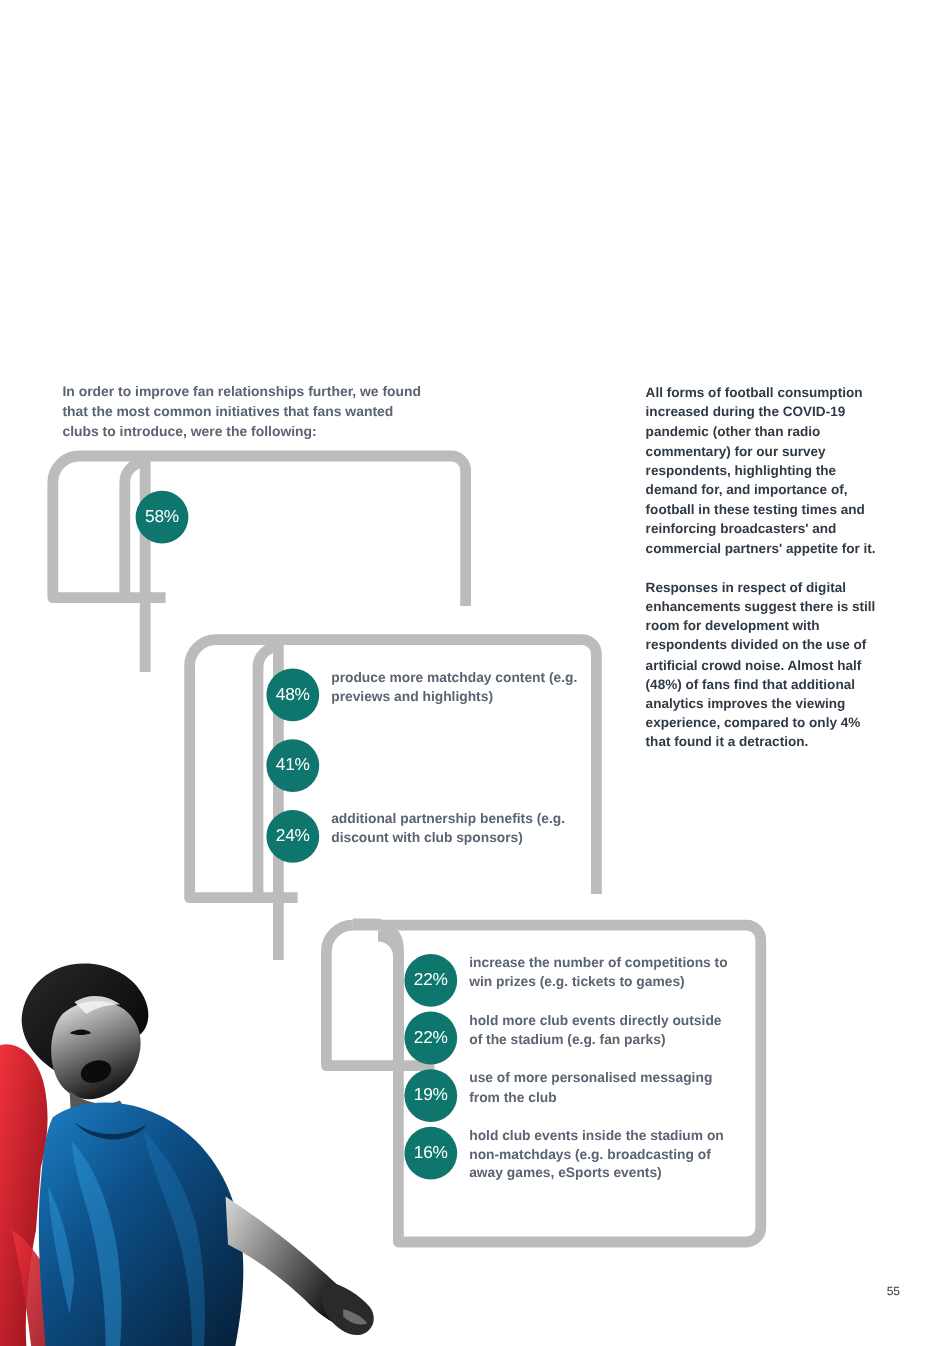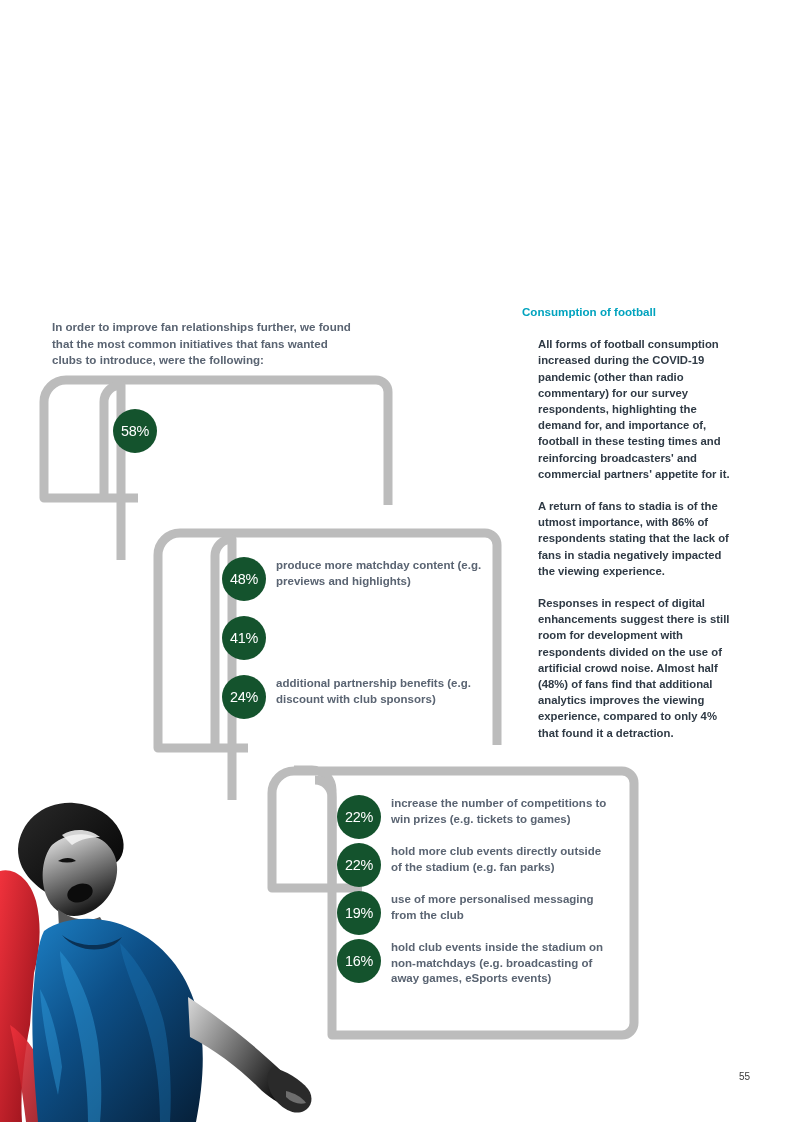--- a/index.html
+++ b/index.html
@@ -96,21 +96,21 @@
     display: flex;
     align-items: flex-start;
   }
   .row + .row { margin-top: 10px; }
 
   .pct {
     flex: 0 0 auto;
     width: 44px;
     height: 44px;
     border-radius: 50%;
-    background: #14532d;
+    background: #0f766e;
     color: #ffffff;
     font-size: 14.4px;
     font-weight: 400;
     display: flex;
     align-items: center;
     justify-content: center;
     letter-spacing: -0.2px;
   }
 
   .rowtext {
@@ -275,21 +275,19 @@
       <div class="pct">19%</div>
       <div class="rowtext">use of more personalised messaging from the club</div>
     </div>
     <div class="row">
       <div class="pct">16%</div>
       <div class="rowtext">hold club events inside the stadium on non-matchdays (e.g. broadcasting of away games, eSports events)</div>
     </div>
   </div>
 
   <div class="rightcol">
-    <h2>Consumption of football</h2>
     <p>All forms of football consumption increased during the COVID-19 pandemic (other than radio commentary) for our survey respondents, highlighting the demand for, and importance of, football in these testing times and reinforcing broadcasters' and commercial partners' appetite for it.</p>
-    <p>A return of fans to stadia is of the utmost importance, with 86% of respondents stating that the lack of fans in stadia negatively impacted the viewing experience.</p>
     <p>Responses in respect of digital enhancements suggest there is still room for development with respondents divided on the use of artificial crowd noise. Almost half (48%) of fans find that additional analytics improves the viewing experience, compared to only 4% that found it a detraction.</p>
   </div>
 
   <div class="pagenum">55</div>
 
 </div>
 
 </body></html>

